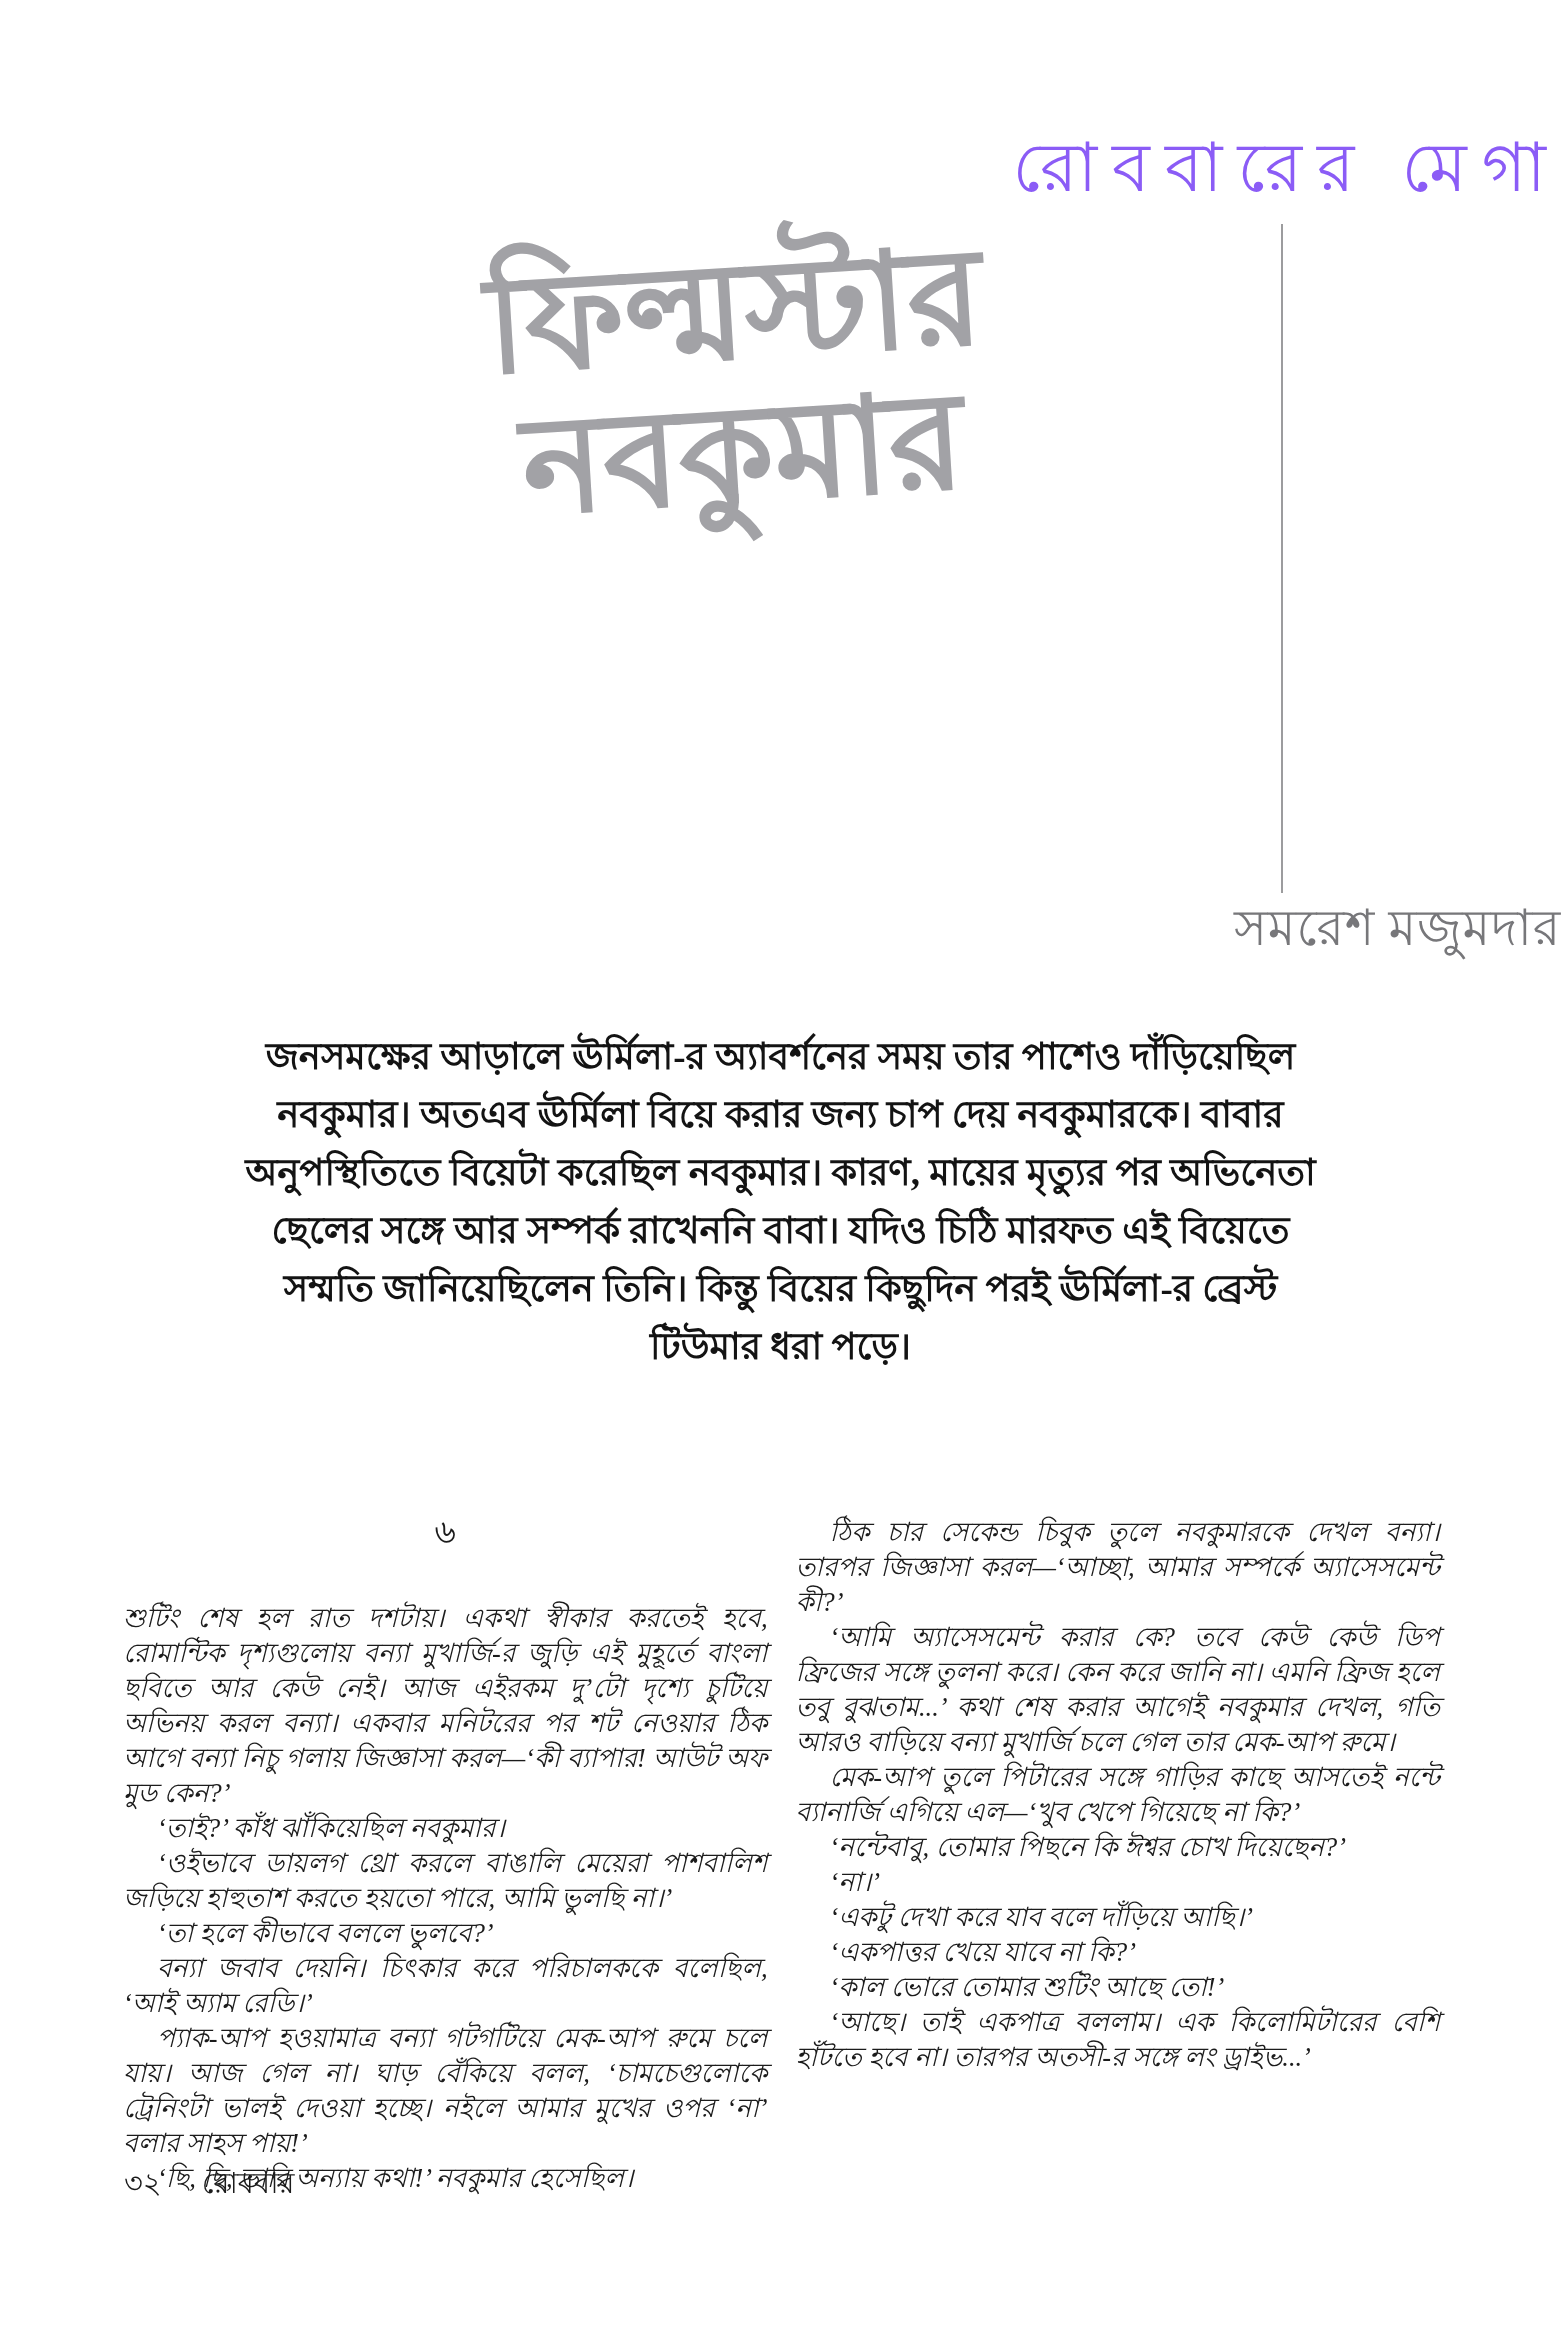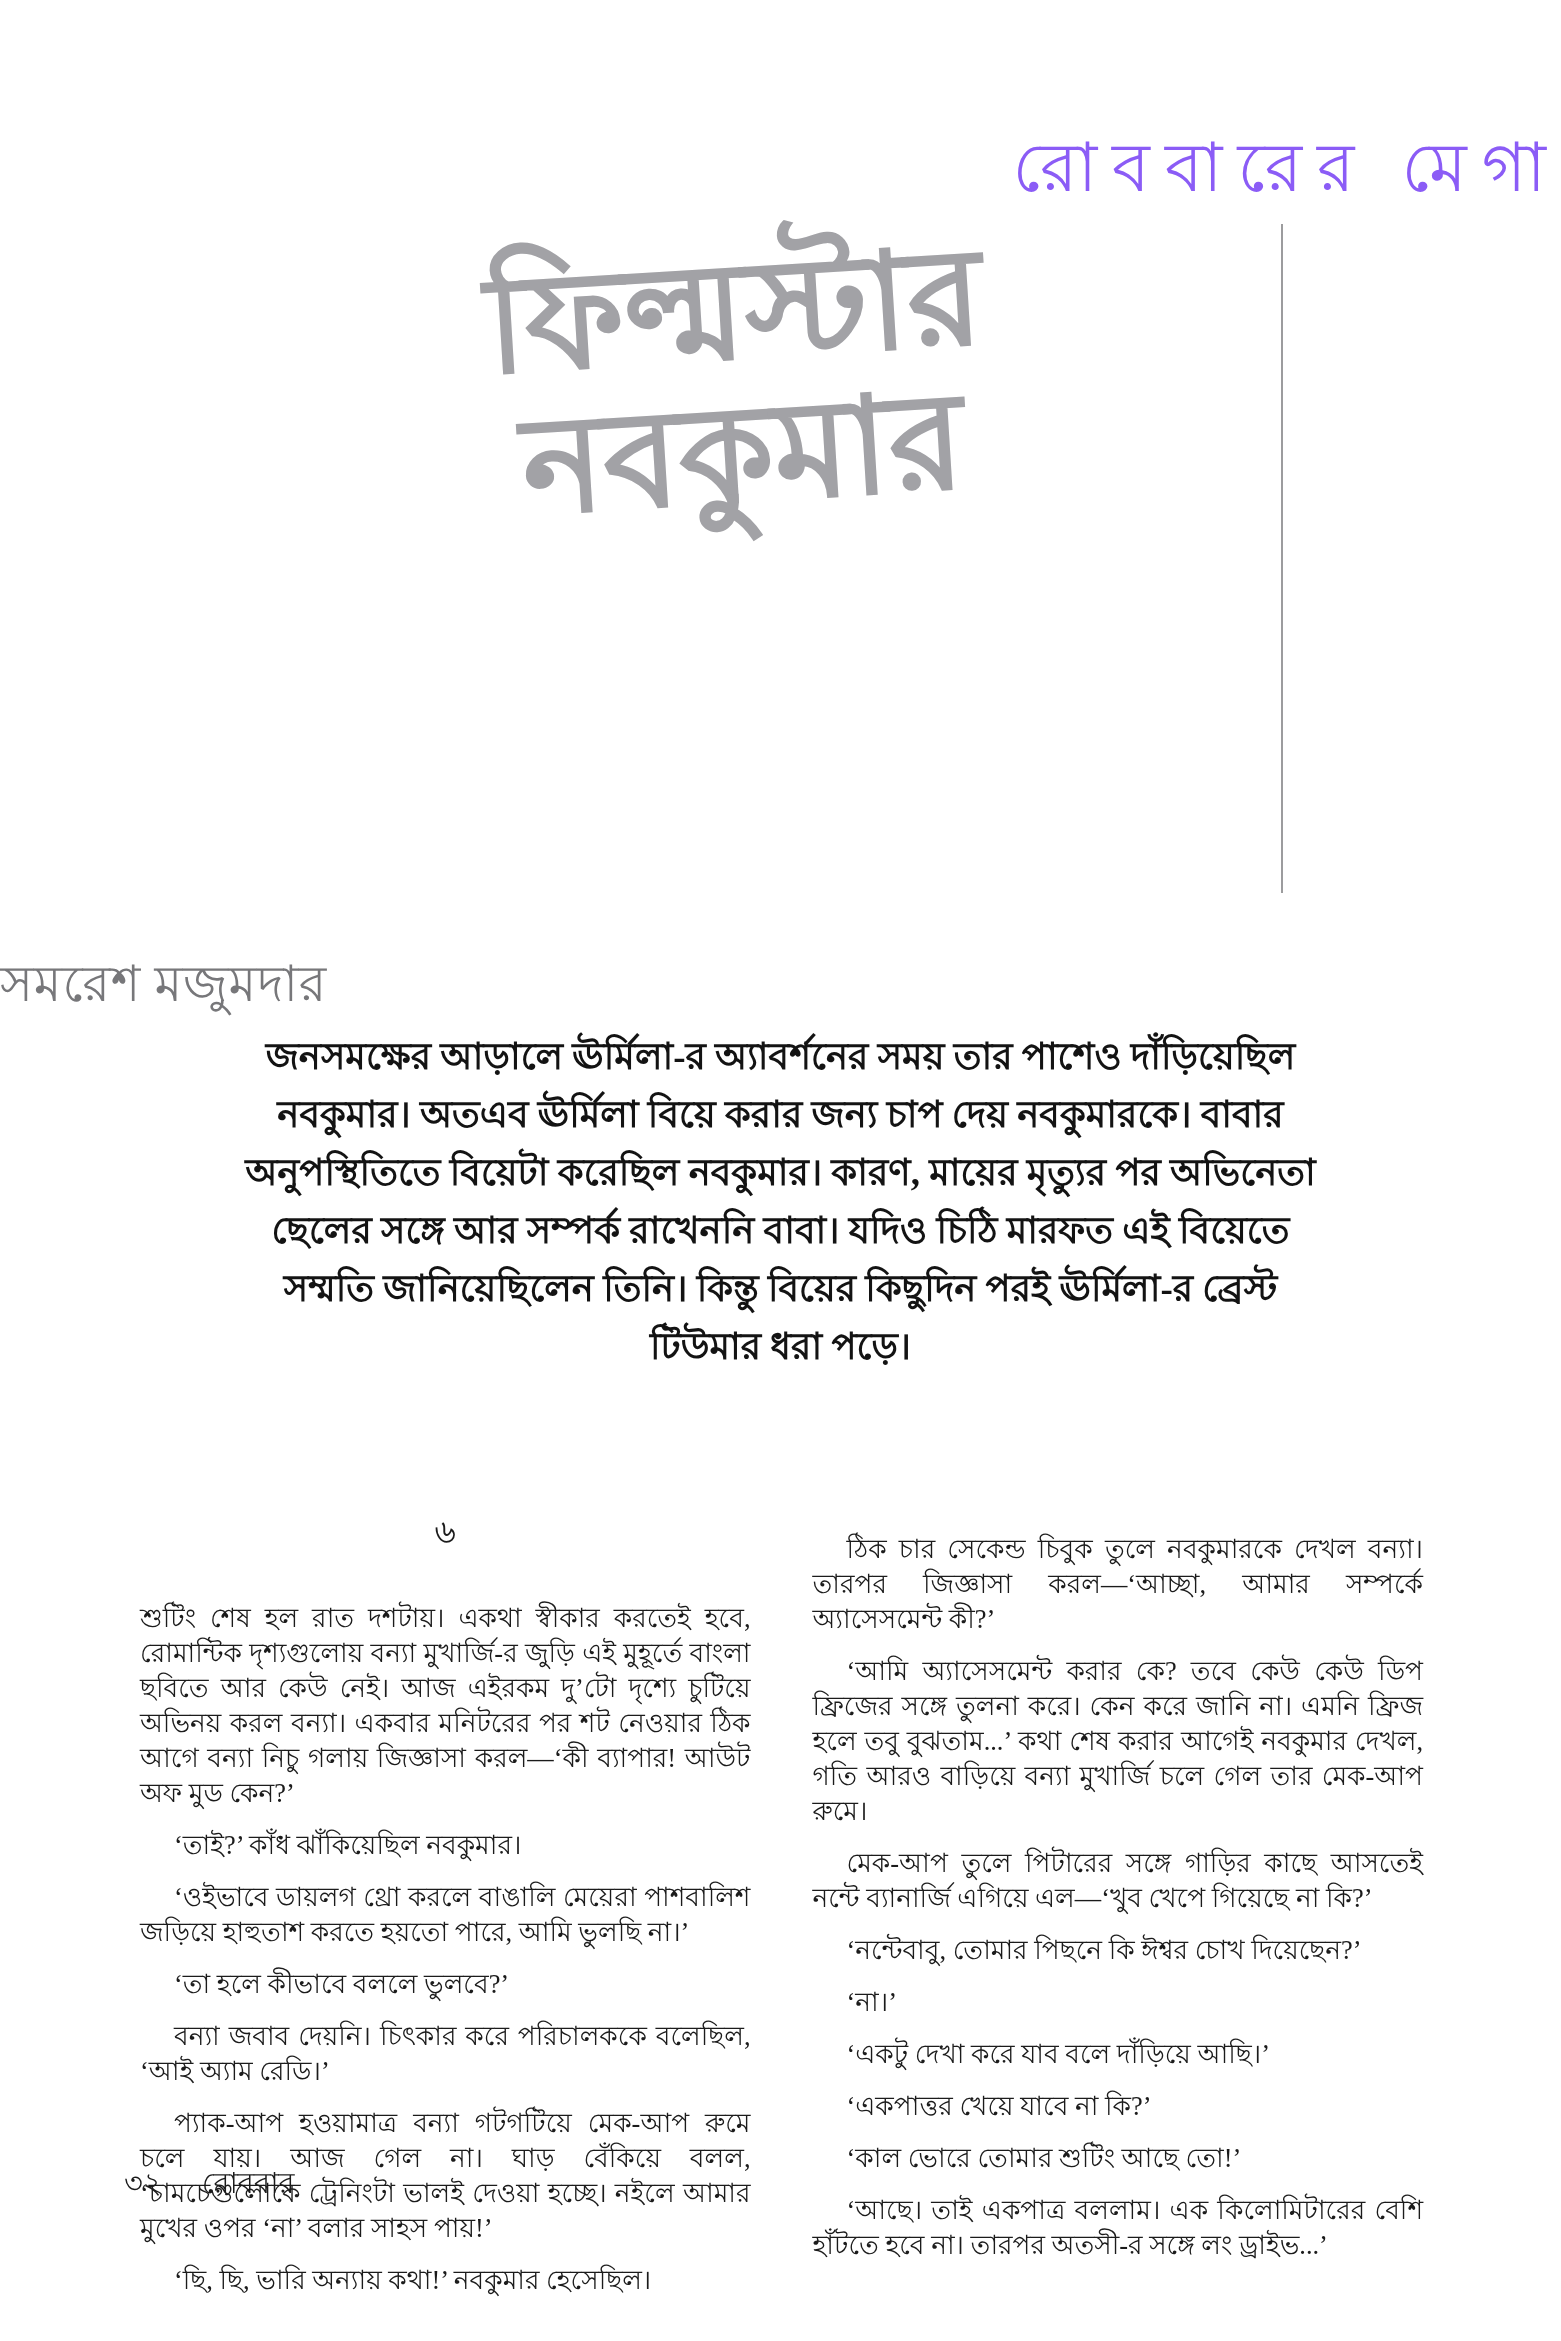--- a/index.html
+++ b/index.html
@@ -43,24 +43,24 @@
   .vrule {
     position: absolute;
     left: 1281px;
     top: 224px;
     width: 1.6px;
     height: 669px;
     background: #9c9c9e;
   }
   .author {
     position: absolute;
-    top: 946px;
+    top: 890px;
     left: 0;
     width: 100%;
-    text-align: left;
+    text-align: right;
     font-size: 50px;
     color: #77777a;
     letter-spacing: 0.8px;
   }
   .intro {
     position: absolute;
     top: 1028px;
     left: 124px;
     width: 1313px;
     text-align: center;
@@ -83,22 +83,23 @@
     line-height: 35px;
     text-align: justify;
     color: #1b1b1b;
   }
   .section-num {
     text-align: center;
     font-size: 33px;
     margin: 0 0 51px 0;
   }
   .para {
-    margin: 17px;
+    margin: 0;
     text-indent: 34px;
+    font-style: italic;
   }
   .para.noindent {
     text-indent: 0;
   }
   .footer {
     position: absolute;
     top: 2160px;
     left: 124px;
     font-size: 29px;
     color: #1b1b1b;

